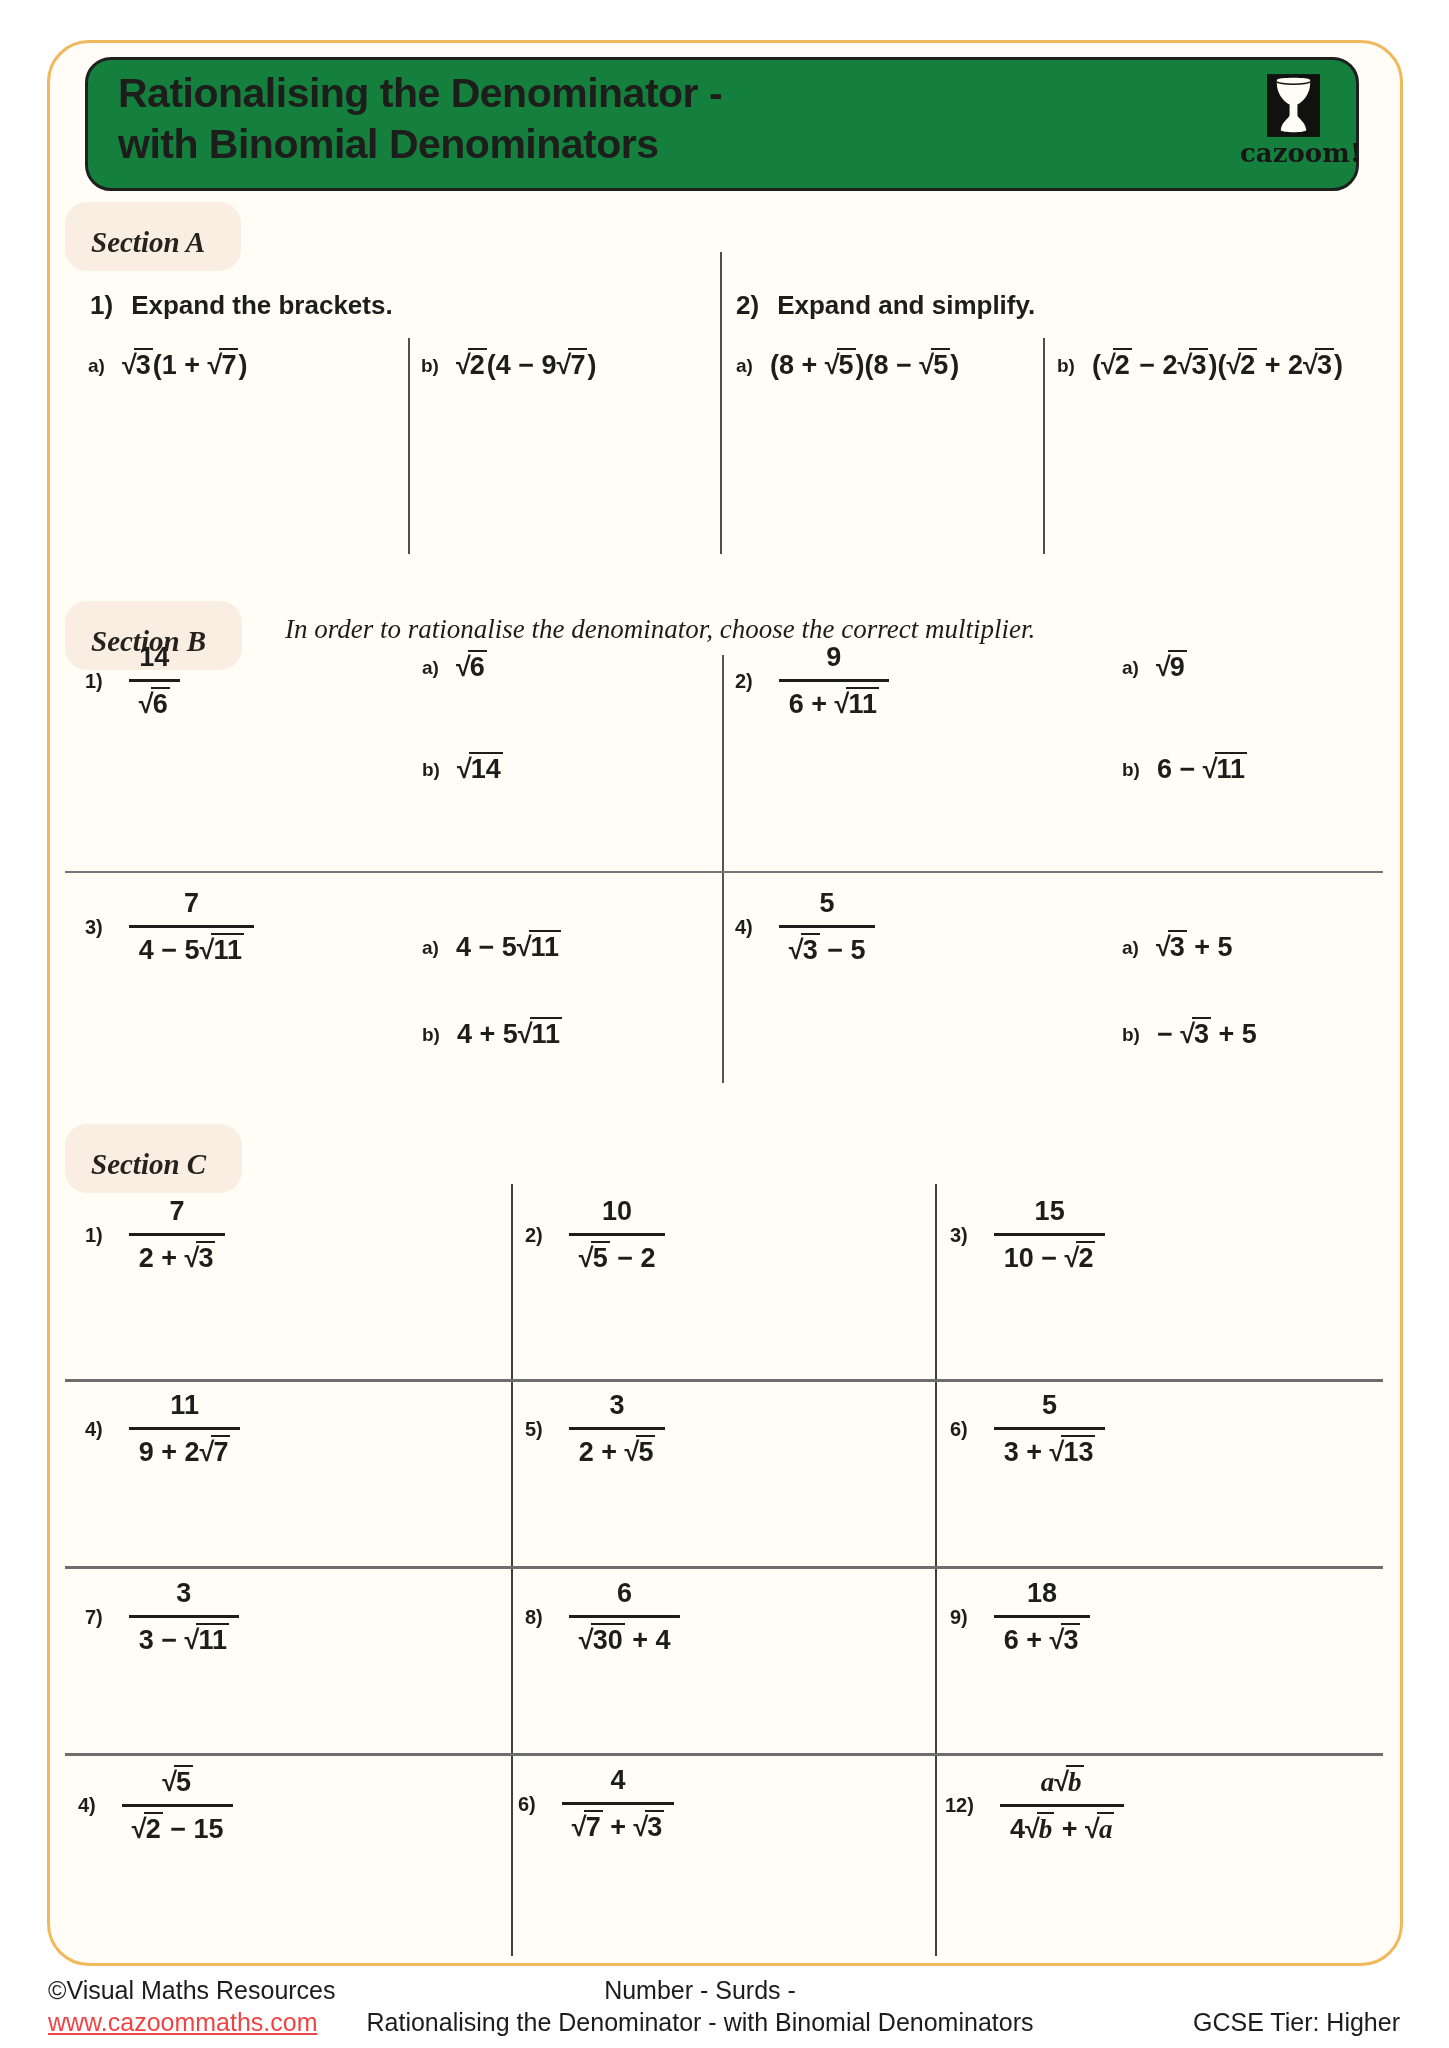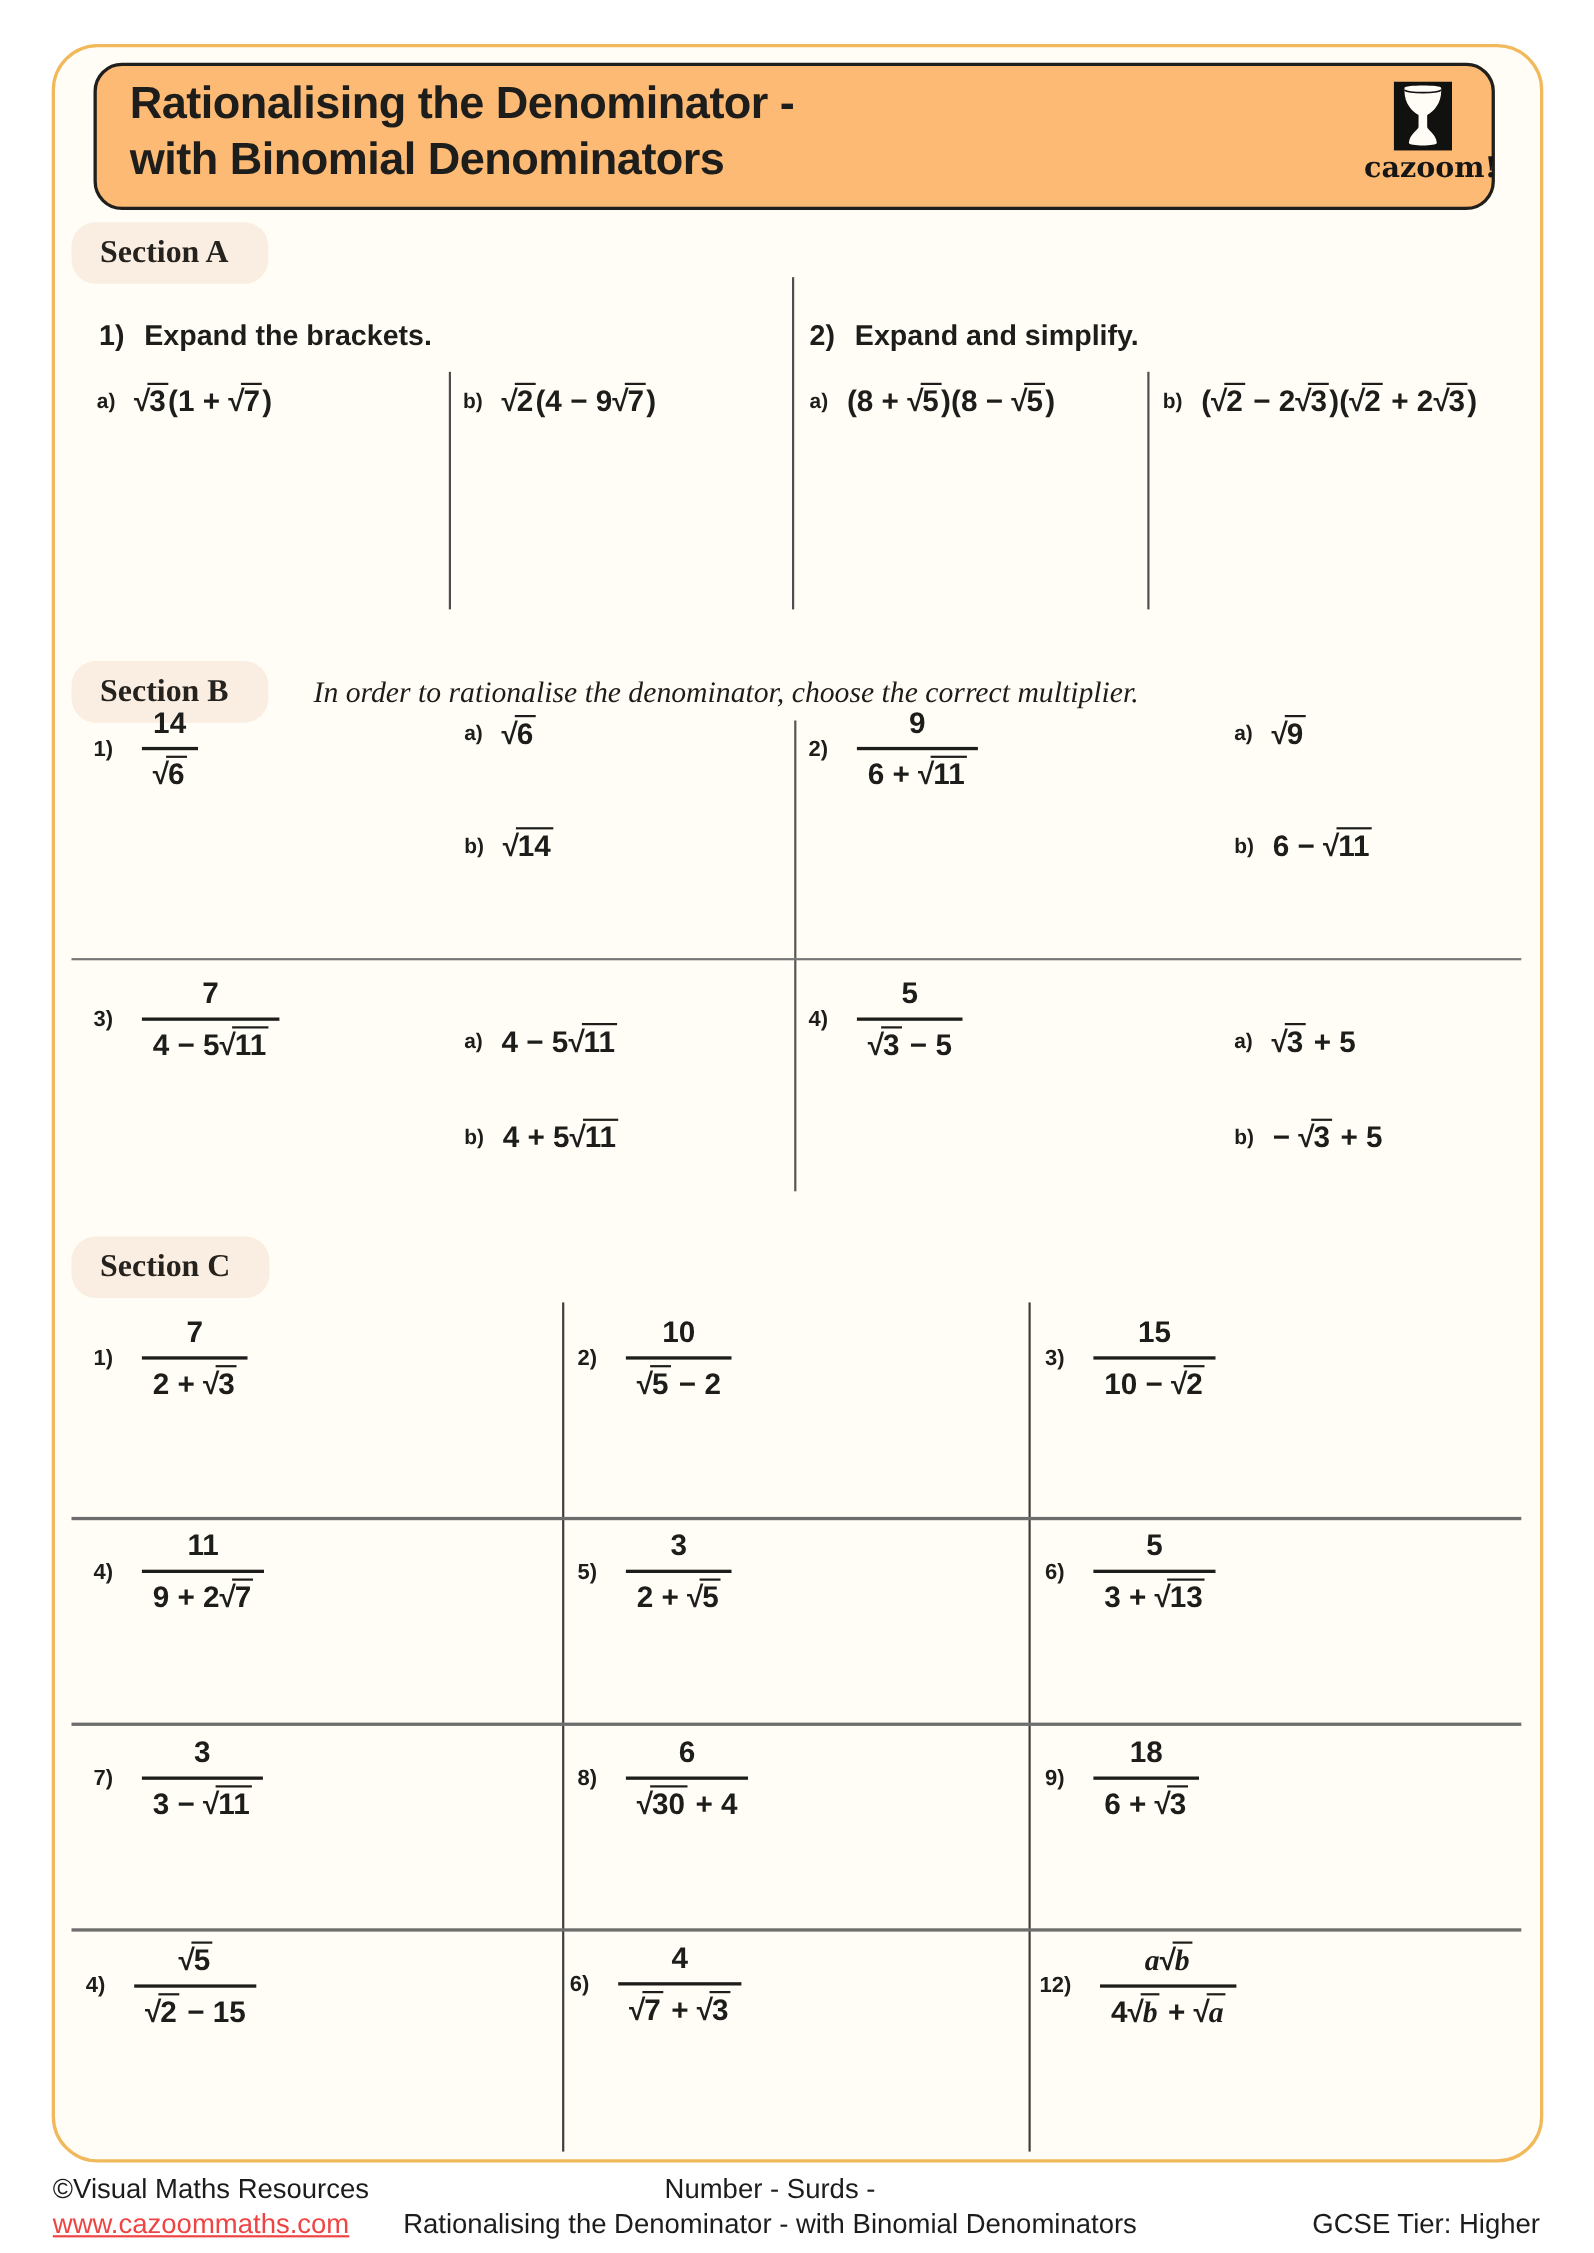--- a/index.html
+++ b/index.html
@@ -5,32 +5,32 @@
   html,body{margin:0;padding:0;background:#fff;}
   .page{position:relative;width:1449px;height:2048px;background:#ffffff;
         font-family:"Liberation Sans",sans-serif;color:#1d1d1b;overflow:hidden;}
 
   
   .sheet{position:absolute;left:47px;top:40px;width:1350px;height:1920px;
          background:#fffdf5;border:3px solid #f1b95c;border-radius:42px;}
 
   
   .title-box{position:absolute;left:85px;top:57px;width:1268px;height:128px;
-             background:#fdba74;border:3px solid #1f1f1d;border-radius:26px;}
+             background:#15803d;border:3px solid #1f1f1d;border-radius:26px;}
   .title{position:absolute;left:30px;top:8px;font-weight:900;font-size:41px;
          line-height:51px;letter-spacing:-0.5px;color:#1d1d1b;}
   .logo{position:absolute;left:1152px;top:14px;width:106px;text-align:left;}
   .drum{display:block;margin:0 auto;width:53px;height:63px;}
   .logo-word{font-family:"DejaVu Serif","Liberation Serif",serif;font-weight:bold;
              font-size:26px;margin-top:1px;color:#161616;}
 
   
   .badge{position:absolute;background:#faeee2;border-radius:22px;
-         padding:11px 36px 12px 26px;font-family:"Liberation Serif",serif;
-         font-weight:bold;font-size:29px;color:#26231f;}
+         padding:24px 36px 12px 26px;font-family:"Liberation Serif",serif;
+         font-weight:bold;font-style:italic;font-size:29px;color:#26231f;}
   #badge-a{left:65px;top:202px;}
   #badge-b{left:65px;top:601px;}
   #badge-c{left:65px;top:1124px;}
   .instr{position:absolute;font-family:"Liberation Serif",serif;font-style:italic;
          font-size:27px;color:#1e1c1a;}
   #instr-b{left:285px;top:614px;}
   #instr-c{left:285px;top:1137px;}
 
   
   .prompt{position:absolute;font-weight:bold;font-size:26px;display:flex;gap:18px;}

